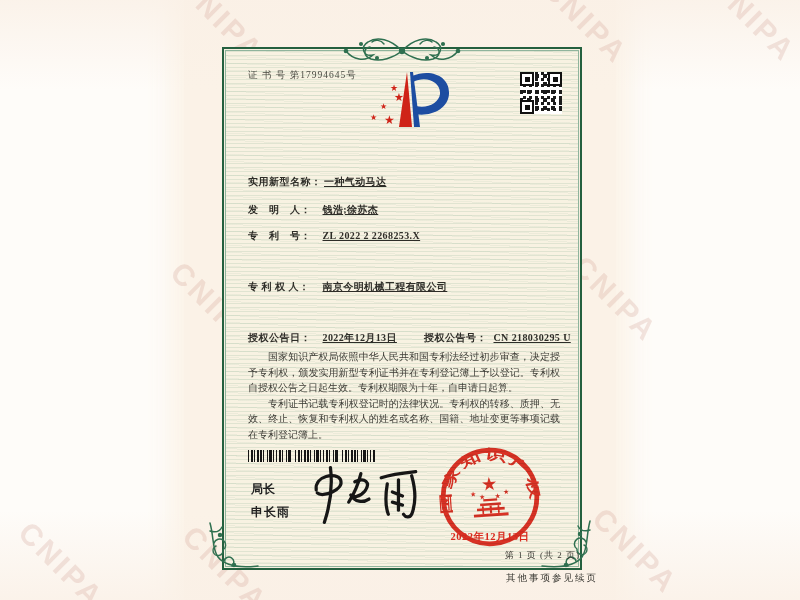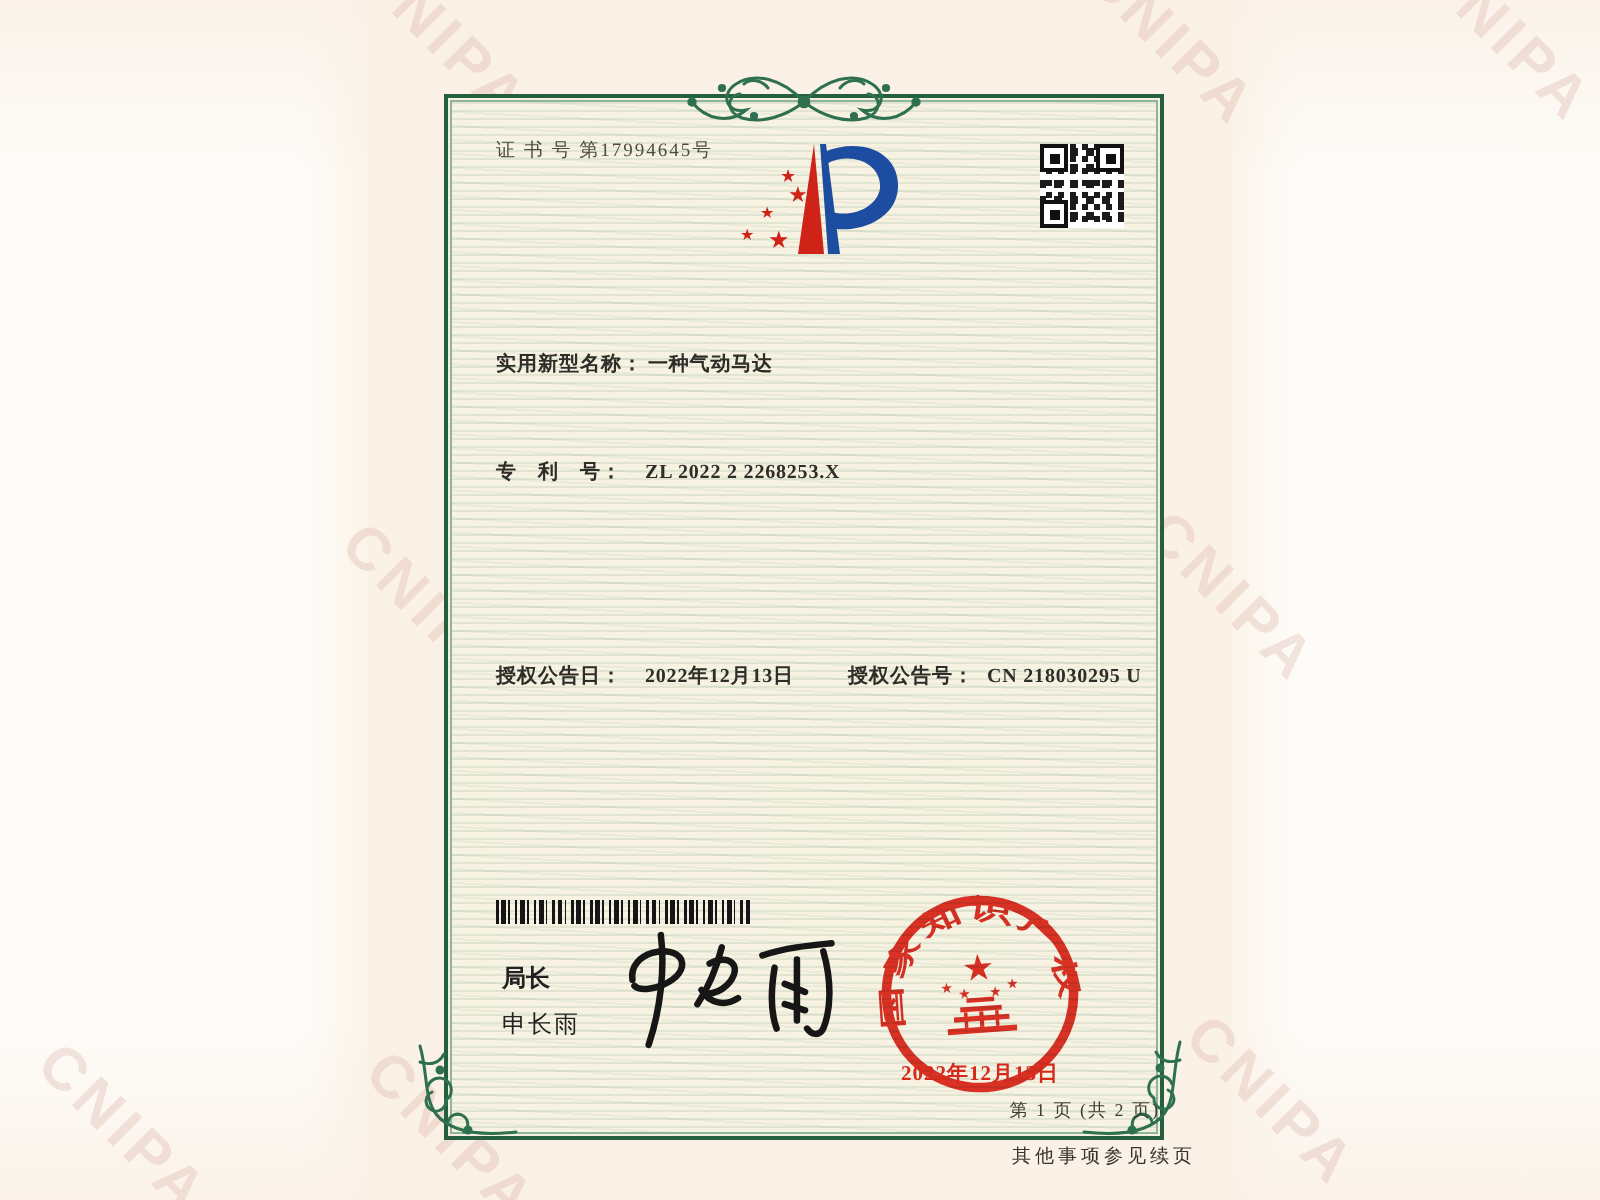--- a/index.html
+++ b/index.html
@@ -50,31 +50,31 @@
   }
   .qr .f{position:absolute;width:10px;height:10px;border:2px solid #111;background:#fff;}
   .qr .f::after{content:"";position:absolute;left:2.5px;top:2.5px;width:5px;height:5px;background:#111;}
   .qr .f.tl{left:0;top:0}.qr .f.tr{right:0;top:0}.qr .f.bl{left:0;bottom:0}
   .title{
     left:0;top:77px;width:100%;text-align:center;
     font-size:22px;font-weight:bold;letter-spacing:6px;color:#17171a;white-space:nowrap;
   }
   .row{left:24px;width:312px;font-size:10px;font-weight:600;color:#2e2d28;white-space:nowrap;}
   .row .lbl{position:static;display:inline-block;min-width:72px;letter-spacing:.5px;}
-  .row .val{position:static;letter-spacing:.4px;}
+  .row .val{position:static;letter-spacing:.4px;text-decoration:underline;}
   .row .pair2{left:176px;top:0;white-space:nowrap;}
   .r1{top:126px}.r2{top:154px}.r3{top:180px}.r4{top:206px}.r5{top:231px}.r6{top:256px}.r7{top:282px}
   .legal{left:24px;top:300px;width:312px;font-size:10px;line-height:1.55;color:#3d3c36;text-align:justify;}
   .legal p{position:static;margin:0;text-indent:2em;}
   .barcode{
     left:24px;top:401px;width:128px;height:12px;
     background:repeating-linear-gradient(90deg,#151515 0 1.3px,transparent 1.3px 2.6px,#151515 2.6px 5px,transparent 5px 6.1px,#151515 6.1px 6.9px,transparent 6.9px 9.4px);
   }
   .signer-title{left:27px;top:432px;font-size:12px;font-weight:bold;color:#222;font-family:"Liberation Sans","DejaVu Sans",sans-serif;}
-  .signer-name{left:27px;top:455px;font-size:12px;font-weight:normal;color:#222;font-family:"Liberation Sans","DejaVu Sans",sans-serif;letter-spacing:1px;}
+  .signer-name{left:27px;top:455px;font-size:12px;font-weight:bold;color:#222;font-family:"Liberation Sans","DejaVu Sans",sans-serif;letter-spacing:1px;}
   .signature{left:78px;top:410px;width:132px;height:74px;}
   .seal{left:214px;top:396px;width:104px;height:104px;mix-blend-mode:multiply;opacity:.93;}
   .seal-date{left:204px;top:481px;width:124px;text-align:center;font-size:10.5px;font-weight:bold;color:#d8281c;letter-spacing:.5px;}
   .page-no{left:0;top:500px;width:100%;text-align:right;font-size:9px;color:#3c3b35;letter-spacing:1px;}
   .orn{color:#2f7050;}
   .orn-top{left:113px;top:-15px;width:130px;height:34px;}
   .orn-bl{left:-20px;top:472px;width:56px;height:50px;}
   .orn-br{left:316px;top:470px;width:56px;height:52px;transform:scaleX(-1);}
   .footer-note{
     position:absolute;left:186px;top:572px;width:412px;text-align:right;
@@ -153,33 +153,45 @@
     <div class="f tl"></div>
       <div class="f tr"></div>
       <div class="f bl"></div>
   </div>
 
 
   <div class="row r1">
     <span class="lbl">实用新型名称：</span>
     <span class="val">一种气动马达</span>
   </div>
+  <div class="row r2">
+    <span class="lbl">发　明　人：</span>
+    <span class="val">钱浩;徐苏杰</span>
+  </div>
   <div class="row r3">
     <span class="lbl">专　利　号：</span>
     <span class="val">ZL 2022 2 2268253.X</span>
+  </div>
+  <div class="row r5">
+    <span class="lbl">专 利 权 人：</span>
+    <span class="val">南京今明机械工程有限公司</span>
   </div>
   <div class="row r7">
     <span class="lbl">授权公告日：</span>
     <span class="val">2022年12月13日</span>
     <span class="pair2">
       <span class="lbl" style="min-width:0;margin-right:4px;">授权公告号：</span>
       <span class="val">CN 218030295 U</span>
     </span>
   </div>
 
+  <div class="legal">
+    <p>国家知识产权局依照中华人民共和国专利法经过初步审查，决定授予专利权，颁发实用新型专利证书并在专利登记簿上予以登记。专利权自授权公告之日起生效。专利权期限为十年，自申请日起算。</p>
+    <p>专利证书记载专利权登记时的法律状况。专利权的转移、质押、无效、终止、恢复和专利权人的姓名或名称、国籍、地址变更等事项记载在专利登记簿上。</p>
+  </div>
 
   <div class="barcode"></div>
 
   <div class="signer-title">局长</div>
   <div class="signer-name">申长雨</div>
 
   <svg class="signature" viewBox="0 0 130 72">
     <g fill="none" stroke="#161616" stroke-width="3.2" stroke-linecap="round" stroke-linejoin="round">
       <path d="M14,30 C12,16 34,12 38,20 C42,30 20,38 15,33"></path>
       <path d="M28,8 C30,24 28,44 22,62"></path>

